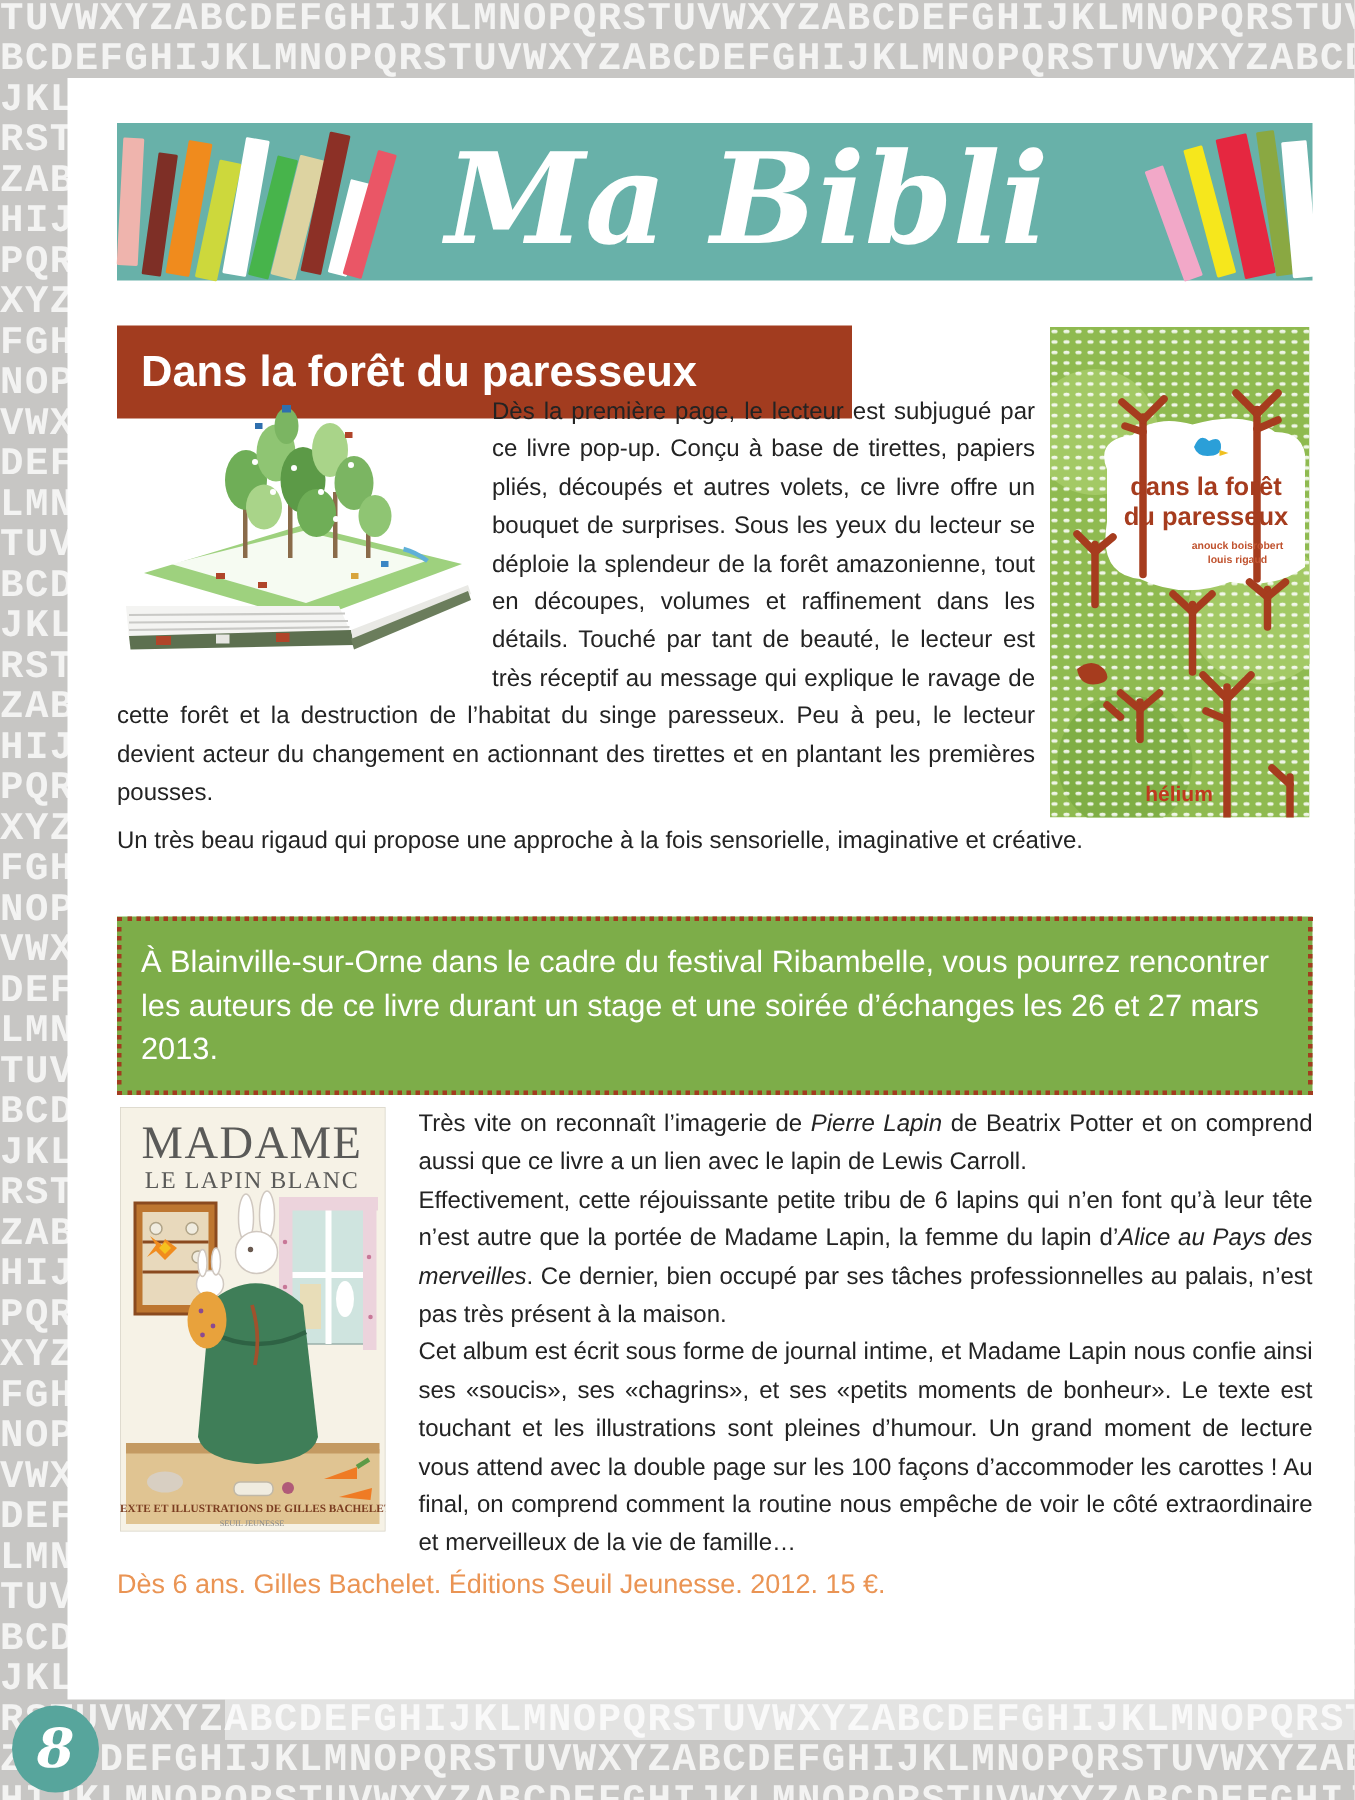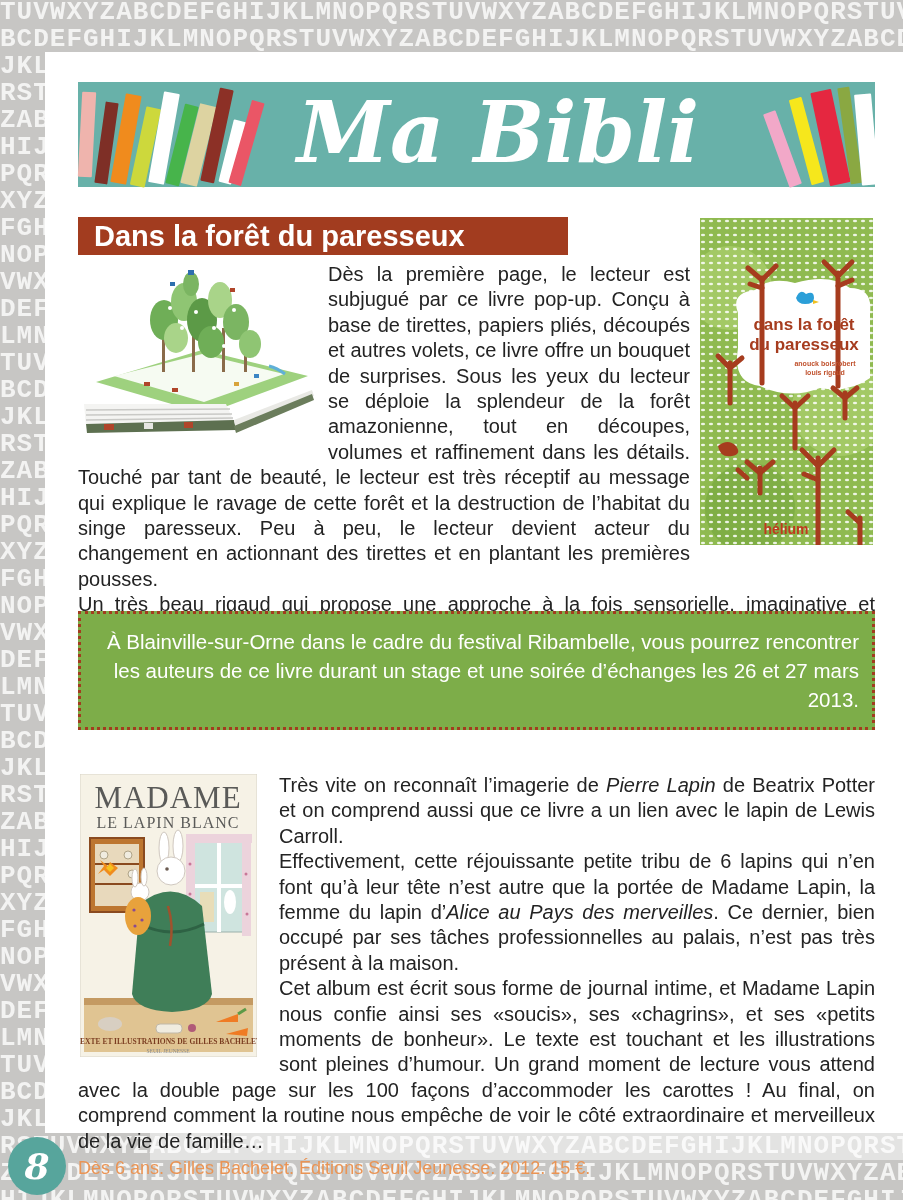--- a/index.html
+++ b/index.html
@@ -15,42 +15,42 @@
   .sheet{position:absolute;left:45px;top:52px;width:858px;height:1081px;background:#ffffff;}
   .fade-strip{position:absolute;left:150px;top:1133px;width:753px;height:27px;background:rgba(255,255,255,0.5);}
 
   
   .banner{position:absolute;left:78px;top:82px;width:797px;height:105px;background:#68b1a9;}
   .spine{position:absolute;border-radius:1px;}
   .banner-title-svg{position:absolute;left:0;top:0;}
 
   
   .titlebar{display:inline-block;color:#fff;font-weight:bold;font-size:29px;
-    line-height:38px;padding:0 16px;white-space:nowrap;}
+    line-height:38px;padding:12px 16px;white-space:nowrap;}
   .bar1{position:absolute;left:78px;top:217px;background:#a23c1f;width:458px;}
   .bar2{background:#e8873e;margin:0 0 13px 0;}
 
   
   .article{position:absolute;left:78px;width:797px;color:#232323;}
   .article1{top:262px;}
-  .article2{top:773px;}
-  .body{font-size:20px;line-height:25.4px;text-align:justify;margin:0;}
+  .article2{top:737px;}
+  .body{font-size:16px;line-height:25.4px;text-align:justify;margin:0;}
   .credit1{color:#b5442b;font-size:19px;line-height:25.4px;margin:0;}
   .credit2{color:#ea9454;font-size:18px;line-height:25.4px;margin:2px 0 0 0;}
 
   .spacer-right{float:right;width:185px;height:286px;}
   .popup-figure{float:left;width:230px;height:176px;margin:0 14px 4px 6px;}
 
   .cover1{position:absolute;left:700px;top:218px;width:173px;height:327px;}
   .cover2{float:left;width:177px;height:283px;margin:1px 22px 6px 2px;}
 
   
   .notice{position:absolute;left:78px;top:611px;width:797px;box-sizing:border-box;
     background:#7dad49;border:3px dotted #a23c1f;color:#fff;
-    font-size:20.5px;line-height:29px;padding:13px 13px;text-align:right;}
+    font-size:20.5px;line-height:29px;padding:13px 13px;}
 
   
   .page-num{position:absolute;left:8px;top:1137px;width:58px;height:58px;border-radius:50%;
     background:#57a59c;color:#fff;text-align:center;line-height:58px;
     font-family:"DejaVu Serif",serif;font-style:italic;font-weight:bold;font-size:36px;}
 </style>
 </head>
 <body>
 
 <div id="page">

